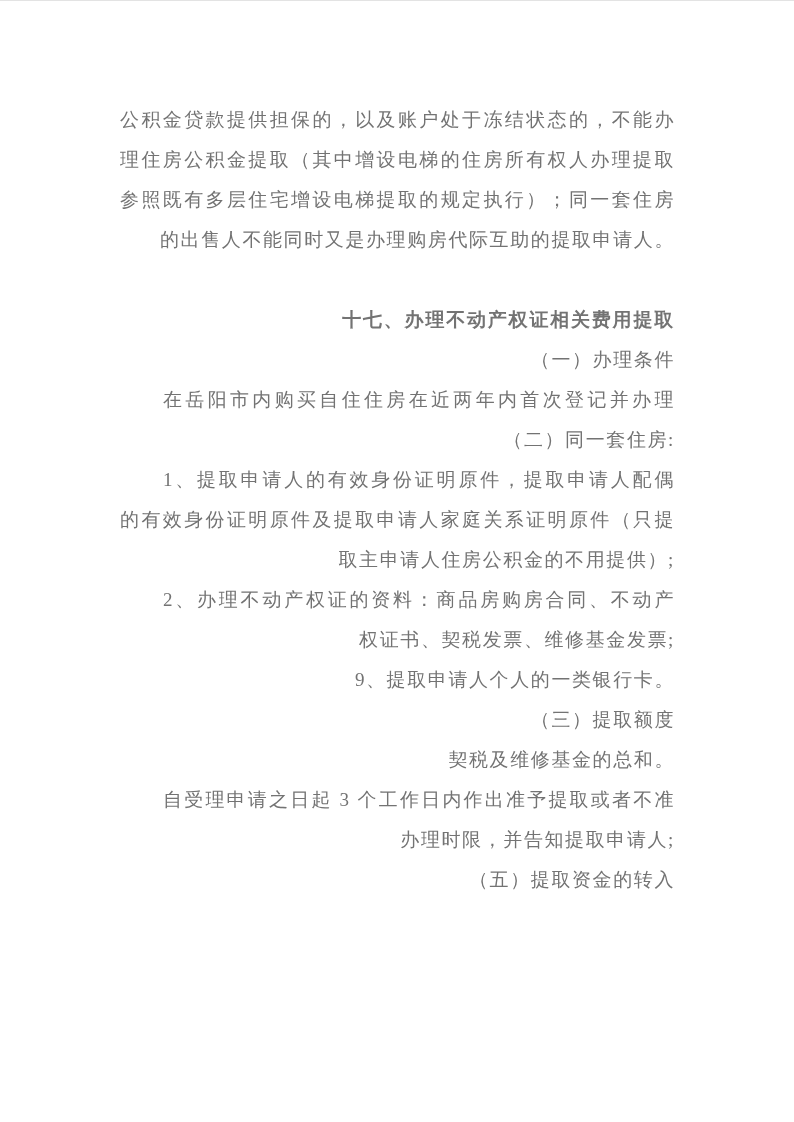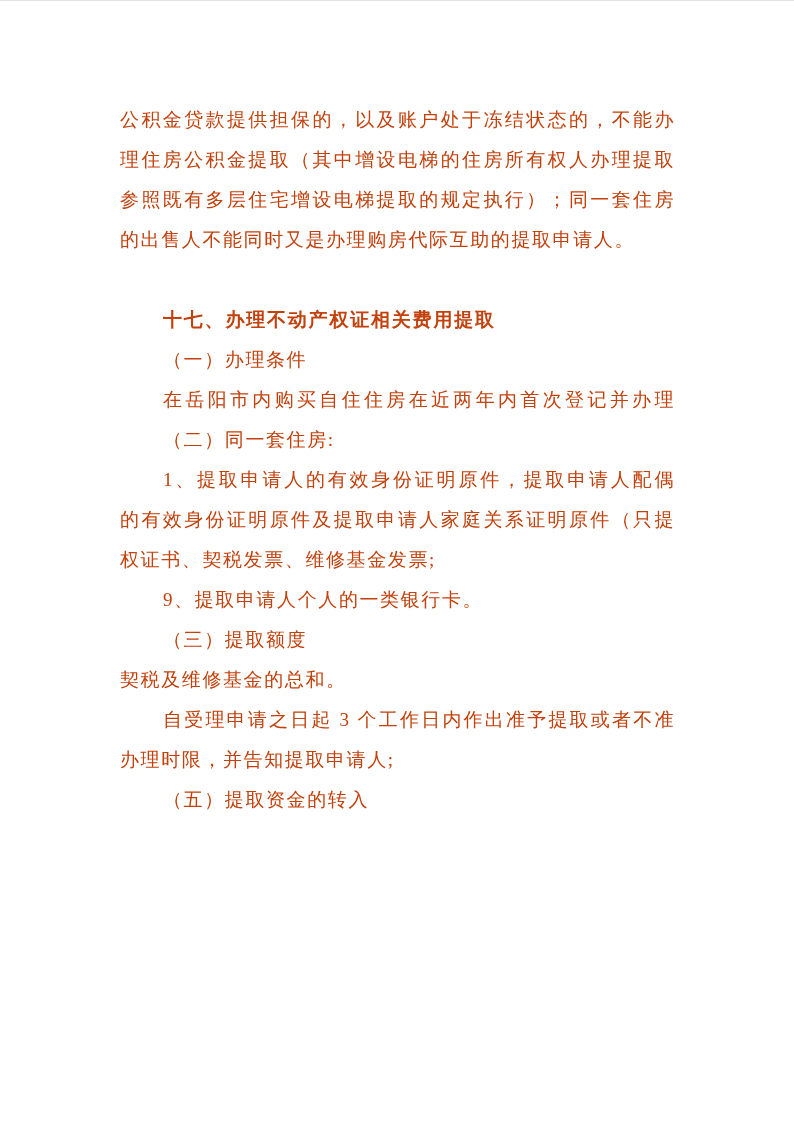--- a/index.html
+++ b/index.html
@@ -9,31 +9,31 @@
   }
   .page {
     position: relative;
     width: 794px;
     height: 1122px;
     background: #ffffff;
     box-sizing: border-box;
     border-top: 1px solid #e3e3e3;
     padding: 99px 119px 12px 120px;
     font-family: "Liberation Serif", "DejaVu Serif", serif;
-    color: #c2410c;
+    color: #737373;
     font-size: 19px;
     overflow: hidden;
   }
   .line {
     height: 40px;
     line-height: 40px;
     letter-spacing: 1.6px;
     white-space: normal;
     overflow: hidden;
-    text-align: left;
+    text-align: right;
   }
   
   .j {
     text-align: justify;
     text-align-last: justify;
     text-justify: inter-character;
   }
   
   .ind {
     text-indent: 43px;
@@ -55,20 +55,22 @@
   <div class="line">的出售人不能同时又是办理购房代际互助的提取申请人。</div>
 
   <div class="line heading ind">十七、办理不动产权证相关费用提取</div>
 
   <div class="line ind">（一）办理条件</div>
   <div class="line ind j">在岳阳市内购买自住住房在近两年内首次登记并办理</div>
 
   <div class="line ind">（二）同一套住房:</div>
   <div class="line ind j">1、提取申请人的有效身份证明原件，提取申请人配偶</div>
   <div class="line j">的有效身份证明原件及提取申请人家庭关系证明原件（只提</div>
+  <div class="line">取主申请人住房公积金的不用提供）;</div>
+  <div class="line ind j">2、办理不动产权证的资料：商品房购房合同、不动产</div>
   <div class="line">权证书、契税发票、维修基金发票;</div>
   <div class="line ind">9、提取申请人个人的一类银行卡。</div>
 
   <div class="line ind">（三）提取额度</div>
   <div class="line">契税及维修基金的总和。</div>
 
   <div class="line ind j">自受理申请之日起 3 个工作日内作出准予提取或者不准</div>
   <div class="line">办理时限，并告知提取申请人;</div>
 
   <div class="line ind">（五）提取资金的转入</div>

